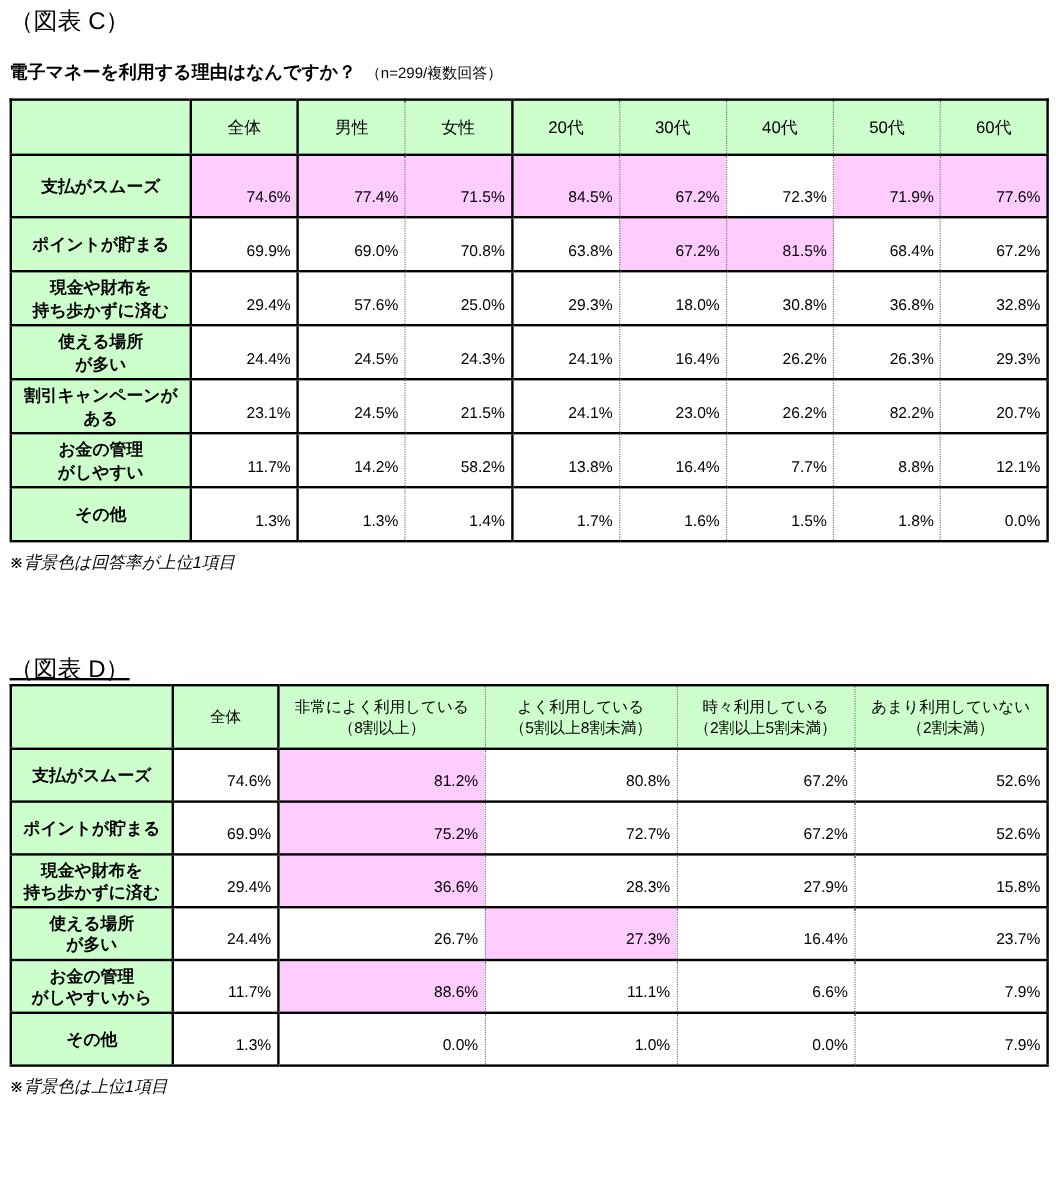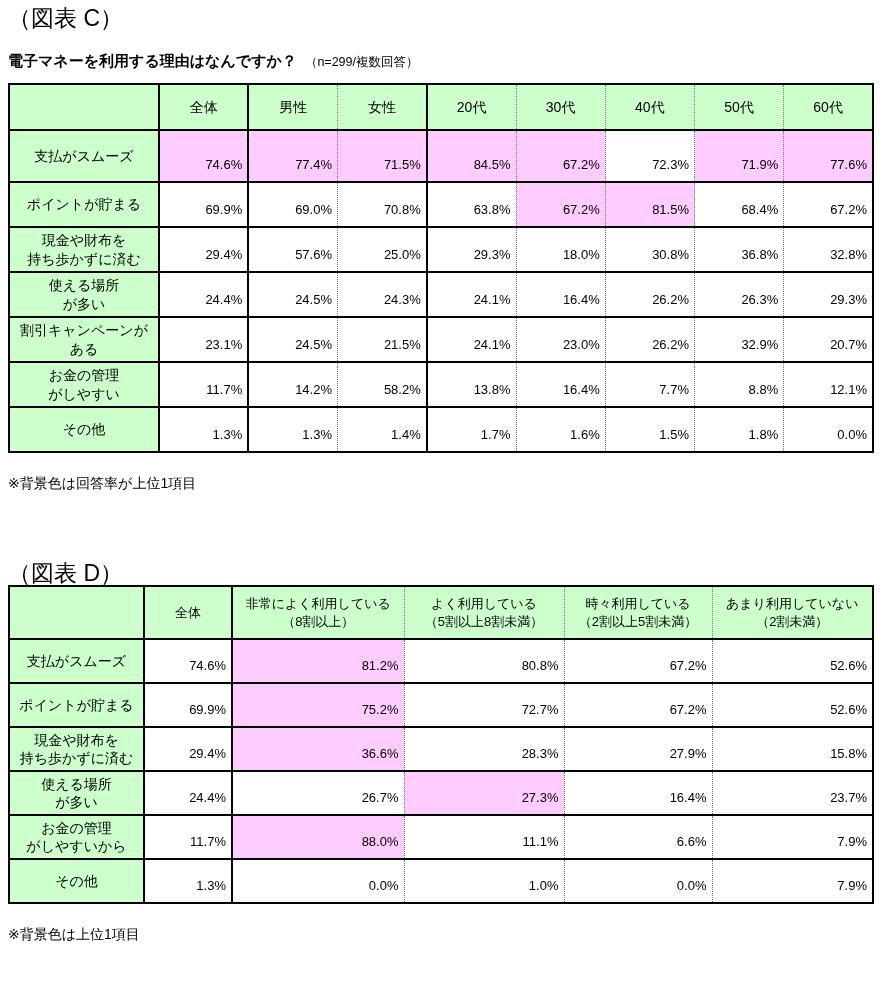--- a/index.html
+++ b/index.html
@@ -3,56 +3,56 @@
 <meta charset="utf-8">
 <style>
   :root { --green:#ccffcc; --pink:#ffccff; }
   * { box-sizing:border-box; margin:0; padding:0; }
   body {
     width:880px; height:993px; overflow:hidden;
     background:#ffffff; color:#000;
     font-family:"Liberation Sans","DejaVu Sans",sans-serif;
   }
   .page { padding:8px 6px 0 8px; }
-  .fig-label { font-size:23px; line-height:20px; }
+  .fig-label { font-size:20px; line-height:20px; }
   .table-title { font-size:15px; line-height:18px; margin-top:24px; }
   .title-bold { font-weight:bold; }
   .title-note { font-size:12.5px; margin-left:8px; font-weight:normal; }
   table {
     border-collapse:collapse; table-layout:fixed;
     width:866px; margin-top:12px;
     border:2px solid #000;
   }
   th, td { border-bottom:2px solid #000; }
   .bl-solid { border-left:2px solid #000; }
   .bl-dot   { border-left:1px dotted #777; }
   .label-cell {
     background:var(--green);
-    font-weight:normal; font-size:14px; line-height:1.3;
+    font-weight:bold; font-size:14px; line-height:1.3;
     text-align:center; vertical-align:middle; white-space:pre-line;
   }
   .head-cell {
     background:var(--green);
     font-weight:normal; font-size:14px; line-height:1.35;
     text-align:center; vertical-align:middle; white-space:pre-line;
   }
   #table-d .head-cell { font-size:13px; }
   .num-cell {
     font-size:13px; text-align:right;
     vertical-align:bottom; padding:0 5px 9px 0;
     background:#fff;
   }
   .num-cell.pink { background:var(--pink); }
   #table-c thead tr { height:46px; }
   #table-c tbody tr { height:45px; }
   #table-c tbody tr:first-child { height:52px; }
   #table-d thead tr { height:53px; }
   #table-d tbody tr { height:44px; }
-  .footnote { font-size:14px; line-height:17px; margin-top:22px; }
-  .fig-label.second { margin-top:71px; }
+  .footnote { font-size:14px; line-height:17px; margin-top:8px;font-style:italic; }
+  .fig-label.second { margin-top:71px;text-decoration:underline; }
   .table-title.second { margin-top:30px; }
   #table-d { margin-top:2px; }
 </style>
 </head>
 <body>
 
 <div class="page">
 
   <div class="fig-label">（図表 C）</div>
 
@@ -134,21 +134,21 @@
         </tr>
         <tr>
           <th class="label-cell">割引キャンペーンが
 ある</th>
           <td class="num-cell bl-solid">23.1%</td>
           <td class="num-cell bl-solid">24.5%</td>
           <td class="num-cell bl-dot">21.5%</td>
           <td class="num-cell bl-solid">24.1%</td>
           <td class="num-cell bl-dot">23.0%</td>
           <td class="num-cell bl-dot">26.2%</td>
-          <td class="num-cell bl-dot">32.9%</td>
+          <td class="num-cell bl-dot">82.2%</td>
           <td class="num-cell bl-dot">20.7%</td>
         </tr>
         <tr>
           <th class="label-cell">お金の管理
 がしやすい</th>
           <td class="num-cell bl-solid">11.7%</td>
           <td class="num-cell bl-solid">14.2%</td>
           <td class="num-cell bl-dot">58.2%</td>
           <td class="num-cell bl-solid">13.8%</td>
           <td class="num-cell bl-dot">16.4%</td>
@@ -230,21 +230,21 @@
           <td class="num-cell bl-solid">24.4%</td>
           <td class="num-cell bl-solid">26.7%</td>
           <td class="num-cell bl-dot pink">27.3%</td>
           <td class="num-cell bl-dot">16.4%</td>
           <td class="num-cell bl-dot">23.7%</td>
         </tr>
         <tr>
           <th class="label-cell">お金の管理
 がしやすいから</th>
           <td class="num-cell bl-solid">11.7%</td>
-          <td class="num-cell bl-solid pink">88.0%</td>
+          <td class="num-cell bl-solid pink">88.6%</td>
           <td class="num-cell bl-dot">11.1%</td>
           <td class="num-cell bl-dot">6.6%</td>
           <td class="num-cell bl-dot">7.9%</td>
         </tr>
         <tr>
           <th class="label-cell">その他</th>
           <td class="num-cell bl-solid">1.3%</td>
           <td class="num-cell bl-solid">0.0%</td>
           <td class="num-cell bl-dot">1.0%</td>
           <td class="num-cell bl-dot">0.0%</td>

